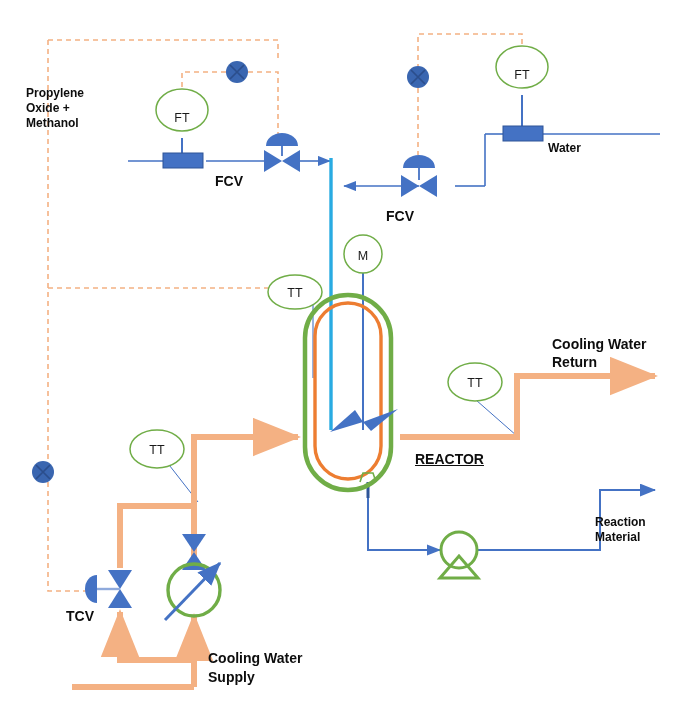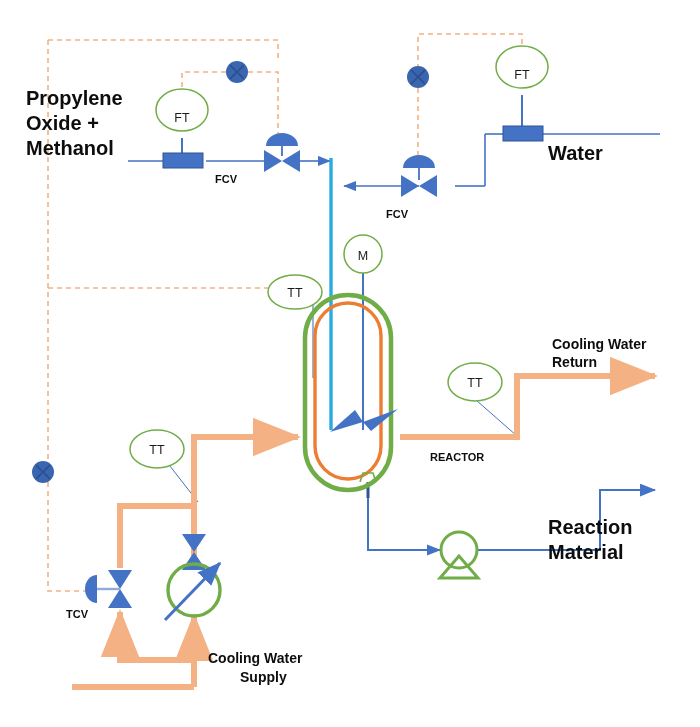--- a/index.html
+++ b/index.html
@@ -7,24 +7,24 @@
   body{
     width:700px;height:727px;position:relative;overflow:hidden;
     font-family:"Liberation Sans","DejaVu Sans",sans-serif;
   }
   #pid{position:absolute;left:0;top:0;width:700px;height:727px;}
   .lbl{
     position:absolute;font-weight:bold;color:#0d0d0d;
     font-family:"Liberation Sans","DejaVu Sans",sans-serif;
     line-height:1.25;white-space:pre;
   }
-  .lbl-big{font-size:20px;}
+  .lbl-big{font-size:12px;}
   .lbl-med{font-size:14px;}
-  .lbl-sm{font-size:11px;}
-  .lbl-u{margin-left:32px;}
+  .lbl-sm{font-size:14px;}
+  .lbl-u{}
   .tagtext{
     font-weight:normal;font-size:12.5px;fill:#1a1a1a;
     font-family:"Liberation Sans","DejaVu Sans",sans-serif;
   }
 </style>
 </head>
 <body>
 
 <svg id="pid" viewBox="0 0 700 727">
 
@@ -200,25 +200,25 @@
 
 <div class="lbl lbl-big" style="left:26px;top:86px;">Propylene
 Oxide +
 Methanol</div>
 
 <div class="lbl lbl-big" style="left:548px;top:141px;">Water</div>
 
 <div class="lbl lbl-med" style="left:552px;top:336px;">Cooling Water
 Return</div>
 
-<div class="lbl lbl-big" style="left:548px;top:515px;">Reaction
+<div class="lbl lbl-big" style="left:595px;top:515px;">Reaction
 Material</div>
 
 <div class="lbl lbl-med" style="left:208px;top:650px;">Cooling Water</div>
 <div class="lbl lbl-med lbl-u" style="left:208px;top:669px;">Supply</div>
 
-<div class="lbl lbl-sm" style="left:430px;top:451px;">REACTOR</div>
+<div class="lbl lbl-sm" style="left:415px;top:451px;text-decoration:underline;">REACTOR</div>
 
 <div class="lbl lbl-sm" style="left:66px;top:608px;">TCV</div>
 
 <div class="lbl lbl-sm" style="left:215px;top:173px;">FCV</div>
 
 <div class="lbl lbl-sm" style="left:386px;top:208px;">FCV</div>
 
 </body></html>

